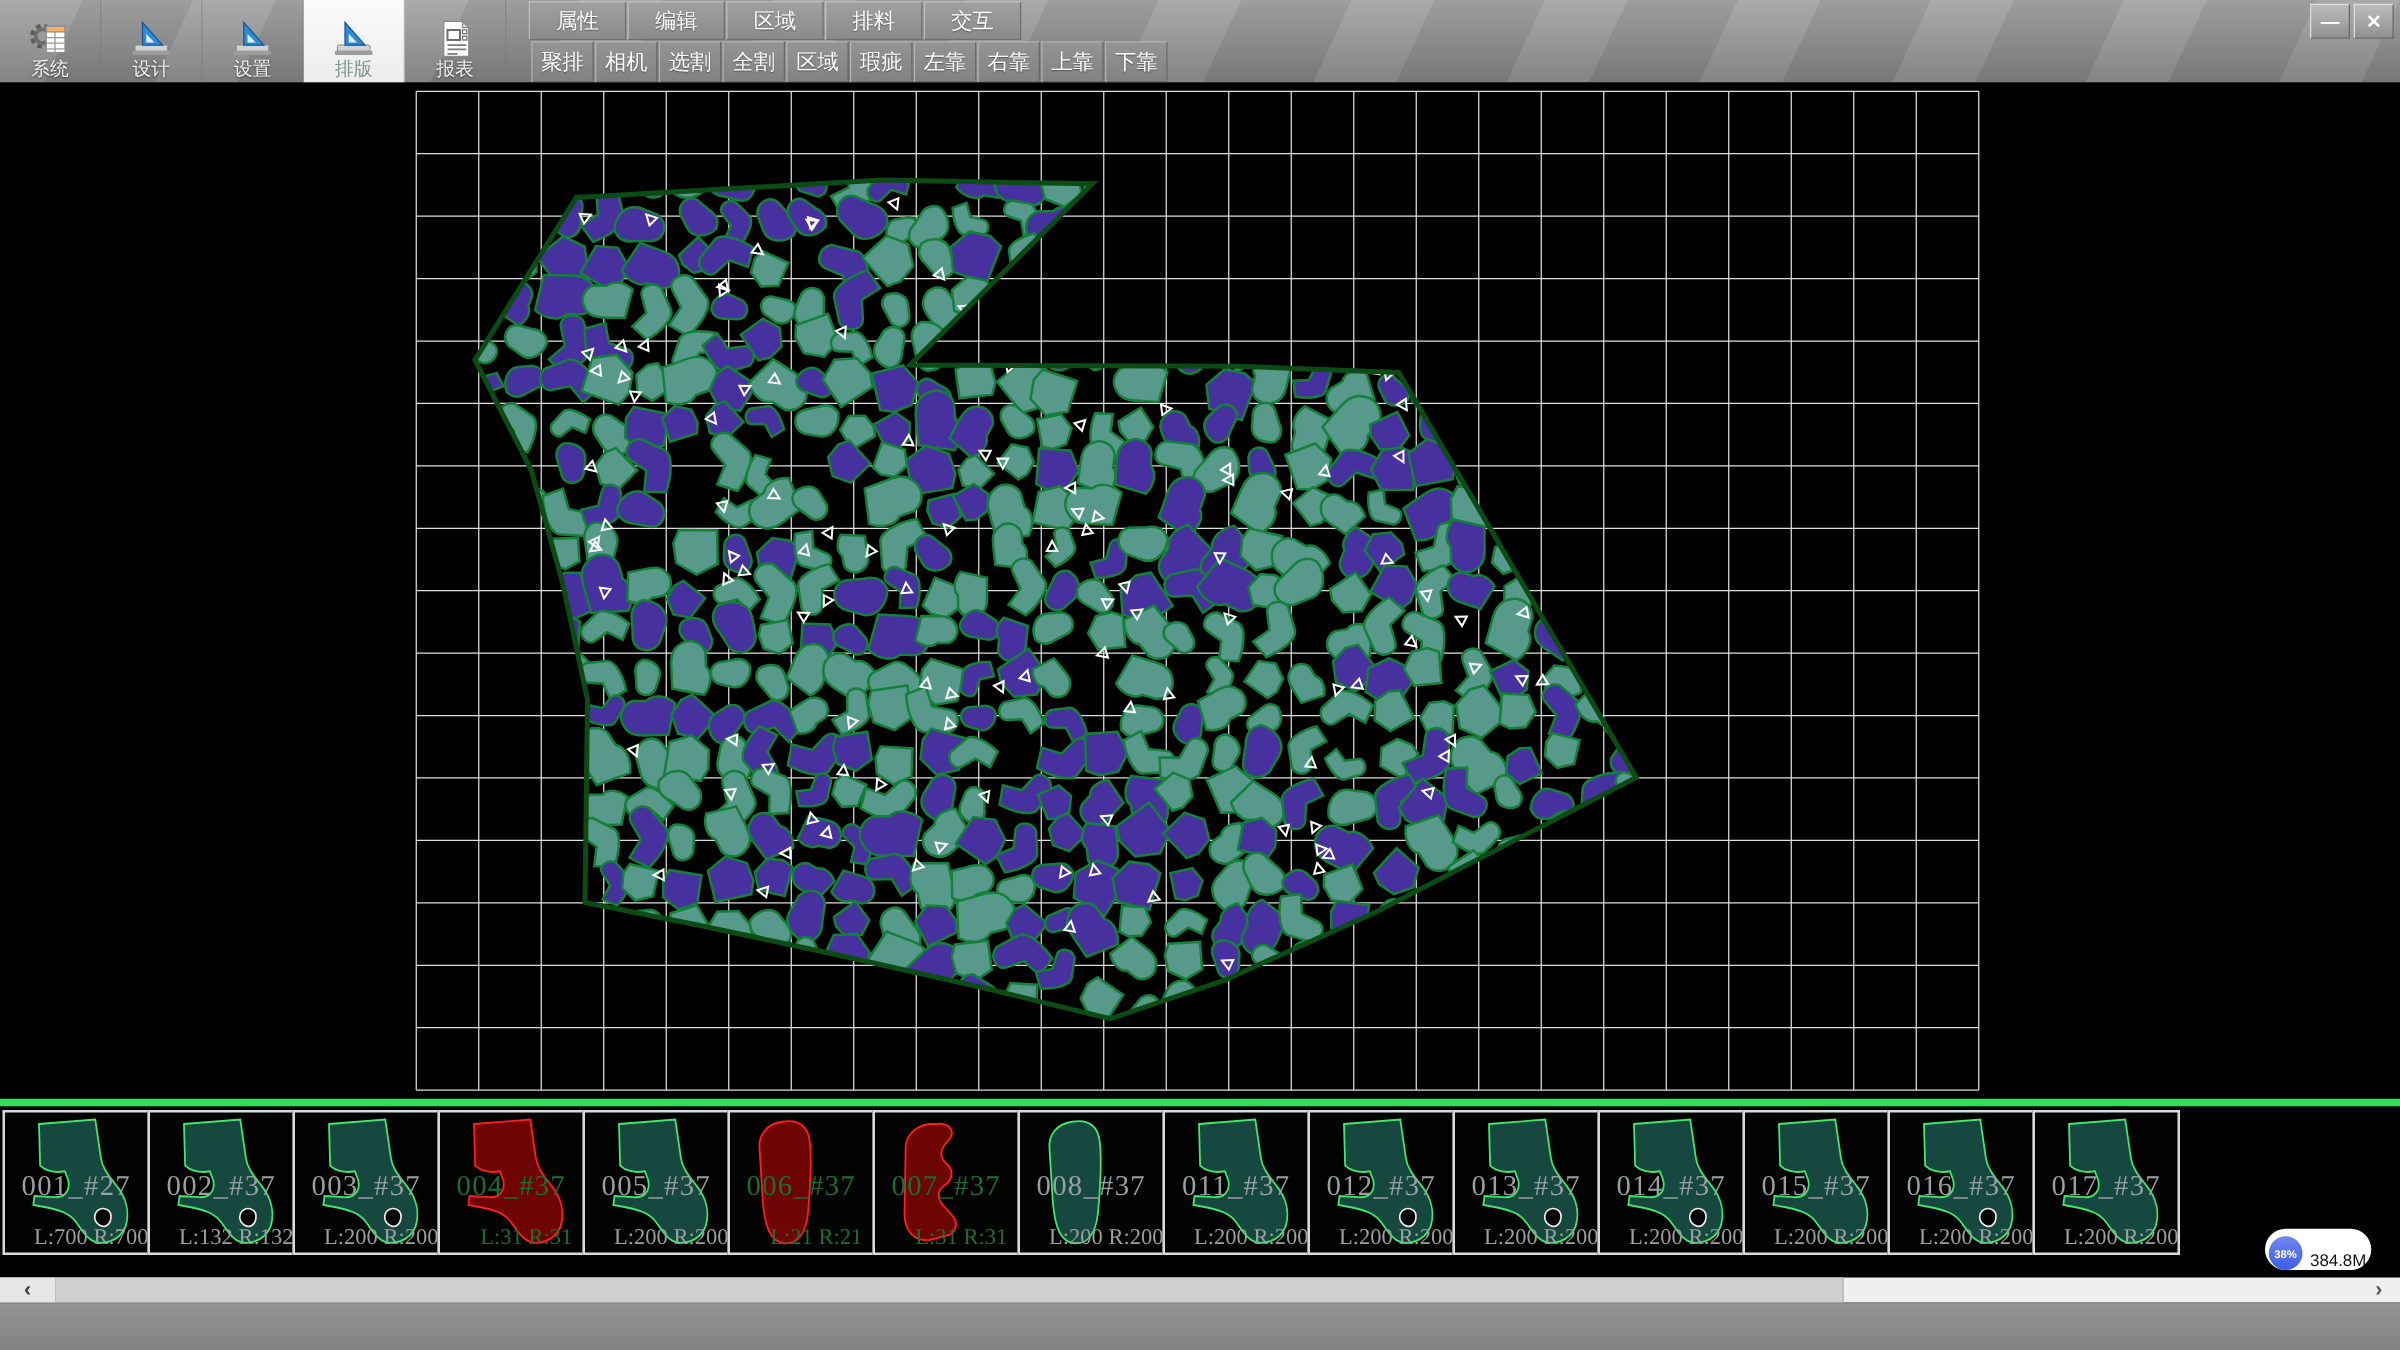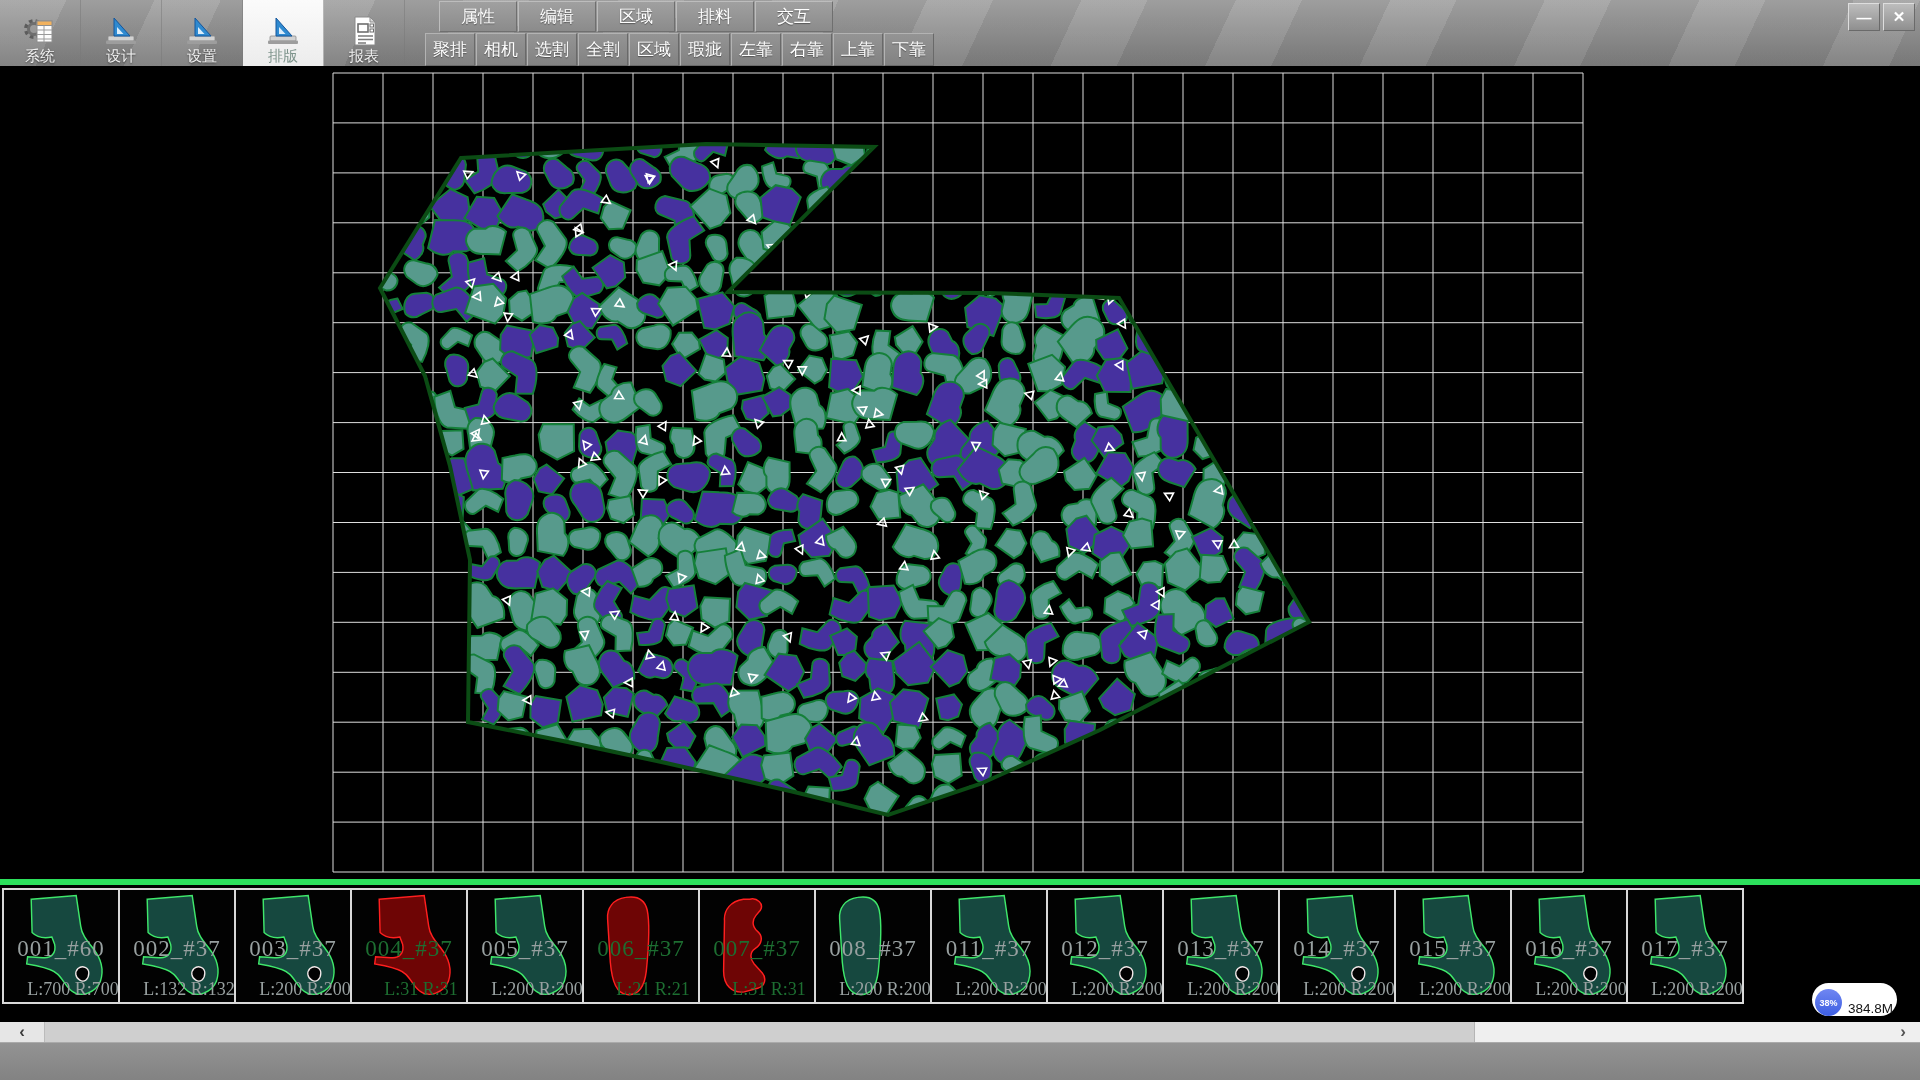--- a/index.html
+++ b/index.html
@@ -14,21 +14,21 @@
     border-bottom:1px solid #5e5e5e;}
   .modules{position:absolute;left:0;top:0;height:66px;display:flex;}
   .module{width:80px;height:66px;display:flex;flex-direction:column;align-items:center;
     justify-content:flex-start;cursor:default;border-right:1px solid rgba(120,120,120,.5);}
   .module.selected{background:linear-gradient(180deg,#fbfbfb,#ececec);}
   .micon{height:42px;display:flex;align-items:flex-end;justify-content:center;padding-top:4px;}
   .mlabel{font-size:15px;color:#f2f2f2;text-shadow:0 1px 2px rgba(0,0,0,.55);line-height:20px;}
   .module.selected .mlabel{color:#7e948c;text-shadow:none;}
 
   .menus{position:absolute;left:423px;top:0;height:66px;}
-  .menurow{position:absolute;left:16px;top:1px;height:31px;display:flex;}
+  .menurow{position:absolute;left:0;top:1px;height:31px;display:flex;}
   .mtab{width:76px;height:29px;margin-right:1px;display:flex;align-items:center;justify-content:center;
     color:#fff;font-size:17px;background:linear-gradient(180deg,#a0a0a0,#8b8b8b);
     border:1px solid;border-color:#bdbdbd #6f6f6f #6f6f6f #bdbdbd;text-shadow:0 1px 1px rgba(0,0,0,.4);}
   .toolrow{position:absolute;left:2px;top:33px;height:33px;display:flex;}
   .tbtn{width:48px;height:31px;margin-right:1px;display:flex;align-items:center;justify-content:center;
     color:#fff;font-size:17px;background:linear-gradient(180deg,#949494,#828282);
     border:1px solid;border-color:#b3b3b3 #696969 #696969 #b3b3b3;text-shadow:0 1px 1px rgba(0,0,0,.4);}
 
   .winbtns{position:absolute;right:5px;top:3px;display:flex;gap:3px;}
   .wbtn{width:30px;height:26px;display:flex;align-items:center;justify-content:center;
@@ -893,21 +893,21 @@
         </defs>
       </svg></div>
 
   <div class="stripline"></div>
   <div class="cells" id="cells">
       <div class="cell">
         <svg class="pshape" viewBox="0 0 100 120" preserveAspectRatio="xMidYMid meet">
           <path d="M18,8 L68,4 L73,38 C74,47 80,54 87,63 C95,73 99,86 95,99 C90,112 73,118 63,110 C56,105 53,96 47,91 C42,86 33,84 24,82 L13,80 L14,72 L31,73 C41,74 46,67 44,58 L41,50 C31,52 23,49 19,45 Z" fill="#16483f" stroke="#3fe76b" stroke-width="1.6"></path>
           <path d="M70,85 C75,81 82,84 82,90 C82,97 77,101 72,98 C67,95 66,89 70,85 Z" fill="#020202" stroke="#f2e9e9" stroke-width="1.5"></path>
         </svg>
-        <div class="plabel" style="color:#98a0a0">001_#60</div>
+        <div class="plabel" style="color:#98a0a0">001_#27</div>
         <div class="psize" style="color:#98a0a0">L:700 R:700</div>
       </div>
       <div class="cell">
         <svg class="pshape" viewBox="0 0 100 120" preserveAspectRatio="xMidYMid meet">
           <path d="M18,8 L68,4 L73,38 C74,47 80,54 87,63 C95,73 99,86 95,99 C90,112 73,118 63,110 C56,105 53,96 47,91 C42,86 33,84 24,82 L13,80 L14,72 L31,73 C41,74 46,67 44,58 L41,50 C31,52 23,49 19,45 Z" fill="#16483f" stroke="#3fe76b" stroke-width="1.6"></path>
           <path d="M70,85 C75,81 82,84 82,90 C82,97 77,101 72,98 C67,95 66,89 70,85 Z" fill="#020202" stroke="#f2e9e9" stroke-width="1.5"></path>
         </svg>
         <div class="plabel" style="color:#98a0a0">002_#37</div>
         <div class="psize" style="color:#98a0a0">L:132 R:132</div>
       </div>

